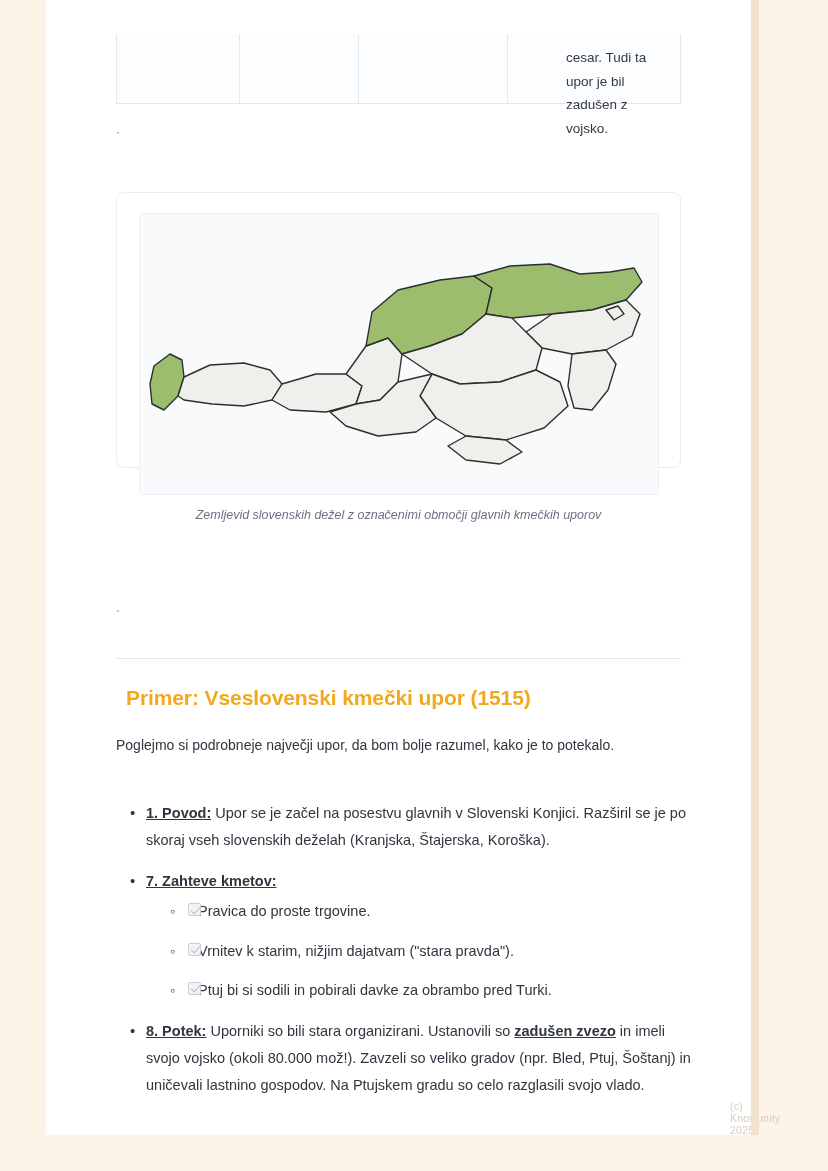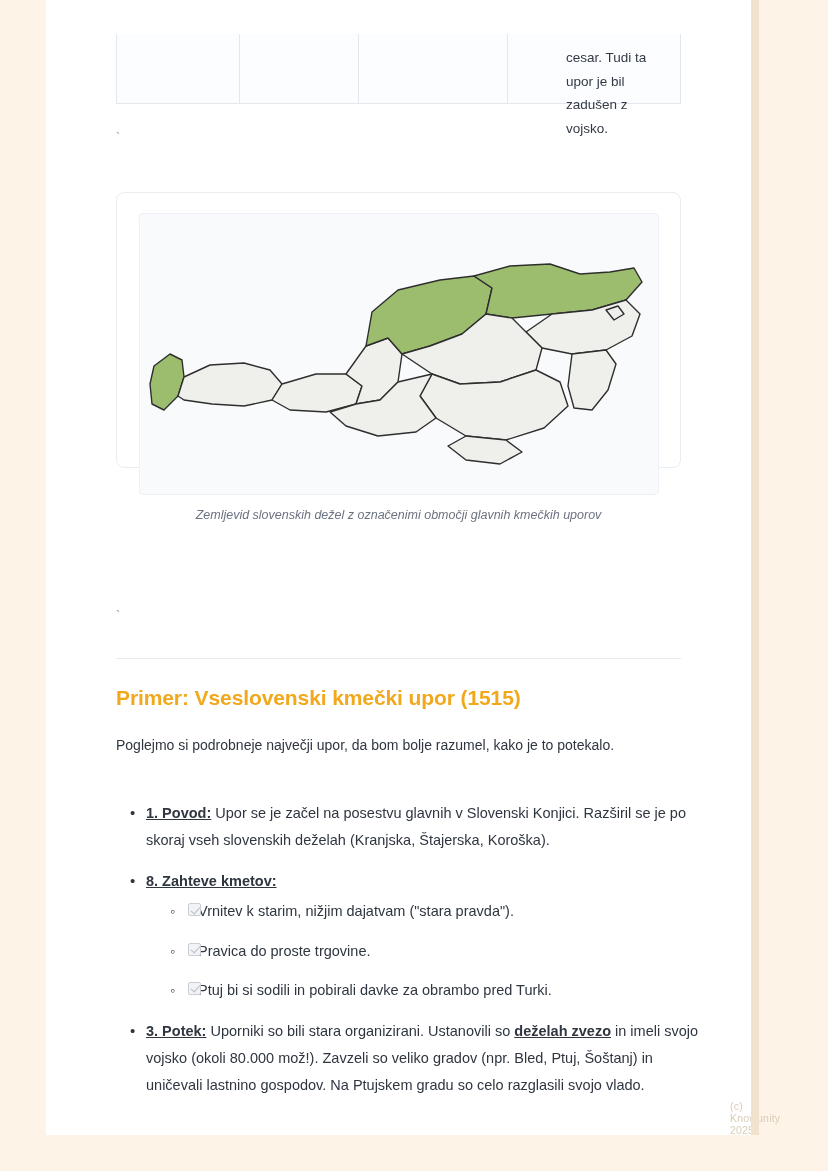--- a/index.html
+++ b/index.html
@@ -141,21 +141,21 @@
     top: 658px;
     width: 565px;
     height: 1px;
     background: #e6e9ee;
     border: none;
     margin: 0;
   }
 
   h2.section-title {
     position: absolute;
-    left: 70px;
+    left: 80px;
     top: 686px;
     margin: 0;
     font-size: 21px;
     font-weight: bold;
     color: #f2a81d;
     letter-spacing: -0.1px;
   }
 
   p.intro {
     position: absolute;
@@ -309,37 +309,37 @@
 
   <h2 class="section-title">Primer: Vseslovenski kmečki upor (1515)</h2>
 
   <p class="intro">Poglejmo si podrobneje največji upor, da bom bolje razumel, kako je to potekalo.</p>
 
   <ul class="main-list">
     <li>
       <b>1. Povod:</b><span> Upor se je začel na posestvu glavnih v Slovenski Konjici. Razširil se je po skoraj vseh slovenskih deželah (Kranjska, Štajerska, Koroška).</span>
     </li>
     <li>
-      <b>8. Zahteve kmetov:</b>
+      <b>7. Zahteve kmetov:</b>
       <ul class="sub-list">
         <li>
           <span class="chk"></span>
-          <span>Vrnitev k starim, nižjim dajatvam ("stara pravda").</span>
+          <span>Pravica do proste trgovine.</span>
         </li>
         <li>
           <span class="chk"></span>
-          <span>Pravica do proste trgovine.</span>
+          <span>Vrnitev k starim, nižjim dajatvam ("stara pravda").</span>
         </li>
         <li>
           <span class="chk"></span>
           <span>Ptuj bi si sodili in pobirali davke za obrambo pred Turki.</span>
         </li>
       </ul>
     </li>
     <li>
-      <b>3. Potek:</b><span> Uporniki so bili stara organizirani. Ustanovili so </span><b>deželah zvezo</b><span> in imeli svojo vojsko (okoli 80.000 mož!). Zavzeli so veliko gradov (npr. Bled, Ptuj, Šoštanj) in uničevali lastnino gospodov. Na Ptujskem gradu so celo razglasili svojo vlado.</span>
+      <b>8. Potek:</b><span> Uporniki so bili stara organizirani. Ustanovili so </span><b>zadušen zvezo</b><span> in imeli svojo vojsko (okoli 80.000 mož!). Zavzeli so veliko gradov (npr. Bled, Ptuj, Šoštanj) in uničevali lastnino gospodov. Na Ptujskem gradu so celo razglasili svojo vlado.</span>
     </li>
   </ul>
 
   <div class="watermark">(c) Knowunity 2025</div>
 </div>
 
 <div class="right-strip"></div>
 
 </body></html>

